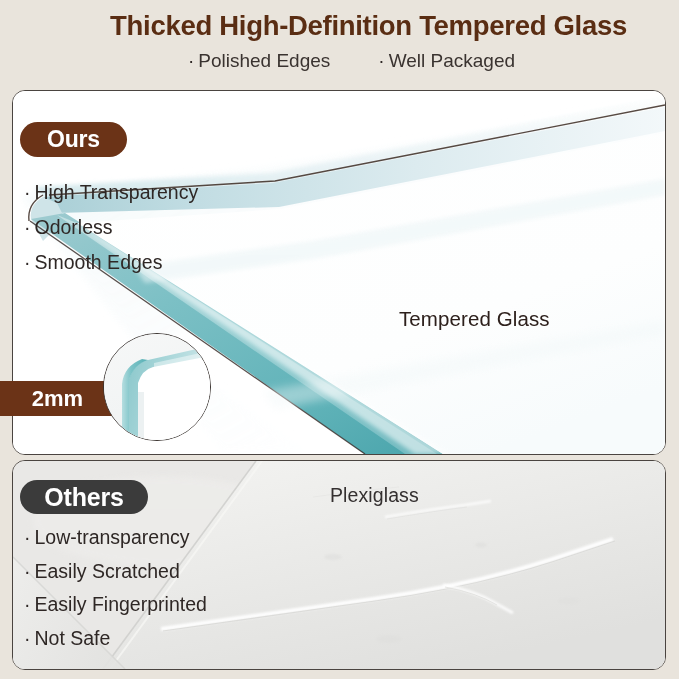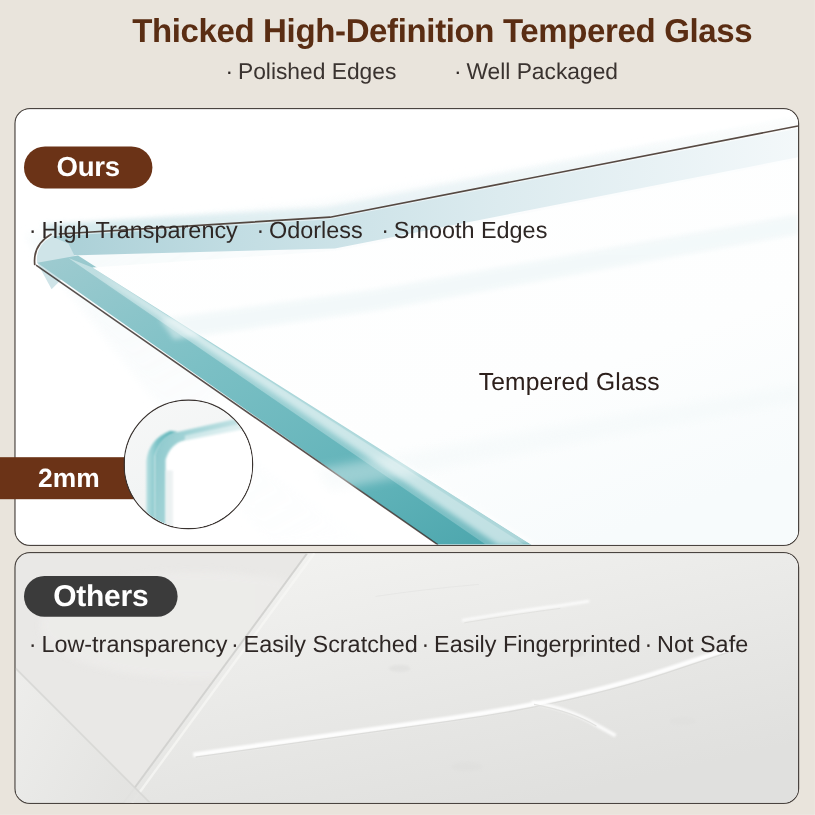--- a/index.html
+++ b/index.html
@@ -107,31 +107,31 @@
     width: 128px;
     height: 34px;
     background: #3b3b3b;
     font-size: 25px;
   }
 
   
   .feature-list {
     position: absolute;
     display: flex;
-    flex-direction: row;
+    flex-direction: column;
   }
   .list-ours {
     left: 24px;
     top: 183px;
     gap: 15.5px;
   }
   .list-others {
     left: 24px;
     top: 528px;
-    gap: 3px;
+    gap: 14px;
     justify-content: flex-end;
   }
   .feature-item {
     font-size: 19.5px;
     color: #2e2725;
     white-space: nowrap;
     line-height: 1;
   }
   .feature-bullet {
     margin-right: 4px;
@@ -386,20 +386,21 @@
         <path d="M 374,58 Q 422,50 454,46" fill="none" stroke="#dddddb" stroke-width="0.8" opacity="0.75"></path>
         <path d="M 300,36 Q 340,30 386,26" fill="none" stroke="#e3e3e1" stroke-width="0.8" opacity="0.7"></path>
 
         <ellipse cx="320" cy="96" rx="9" ry="3" fill="#dddddb" opacity="0.55" filter="url(#pBlur)"></ellipse>
         <ellipse cx="376" cy="178" rx="13" ry="4" fill="#dededc" opacity="0.5" filter="url(#pBlur)"></ellipse>
         <ellipse cx="468" cy="84" rx="6" ry="2.5" fill="#dcdcda" opacity="0.5" filter="url(#pBlur)"></ellipse>
         <ellipse cx="556" cy="140" rx="11" ry="3.5" fill="#dfdfdd" opacity="0.45" filter="url(#pBlur)"></ellipse>
       </svg>
     </div>
 
+    <div class="label-on-art label-plexi" style="left:317px; top:23px;">Plexiglass</div>
   </div>
 
   <div class="badge badge-others">Others</div>
 
   <div class="feature-list list-others">
     <div class="feature-item">
       <span class="feature-bullet">·</span><span>Low-transparency</span>
     </div>
     <div class="feature-item">
       <span class="feature-bullet">·</span><span>Easily Scratched</span>

